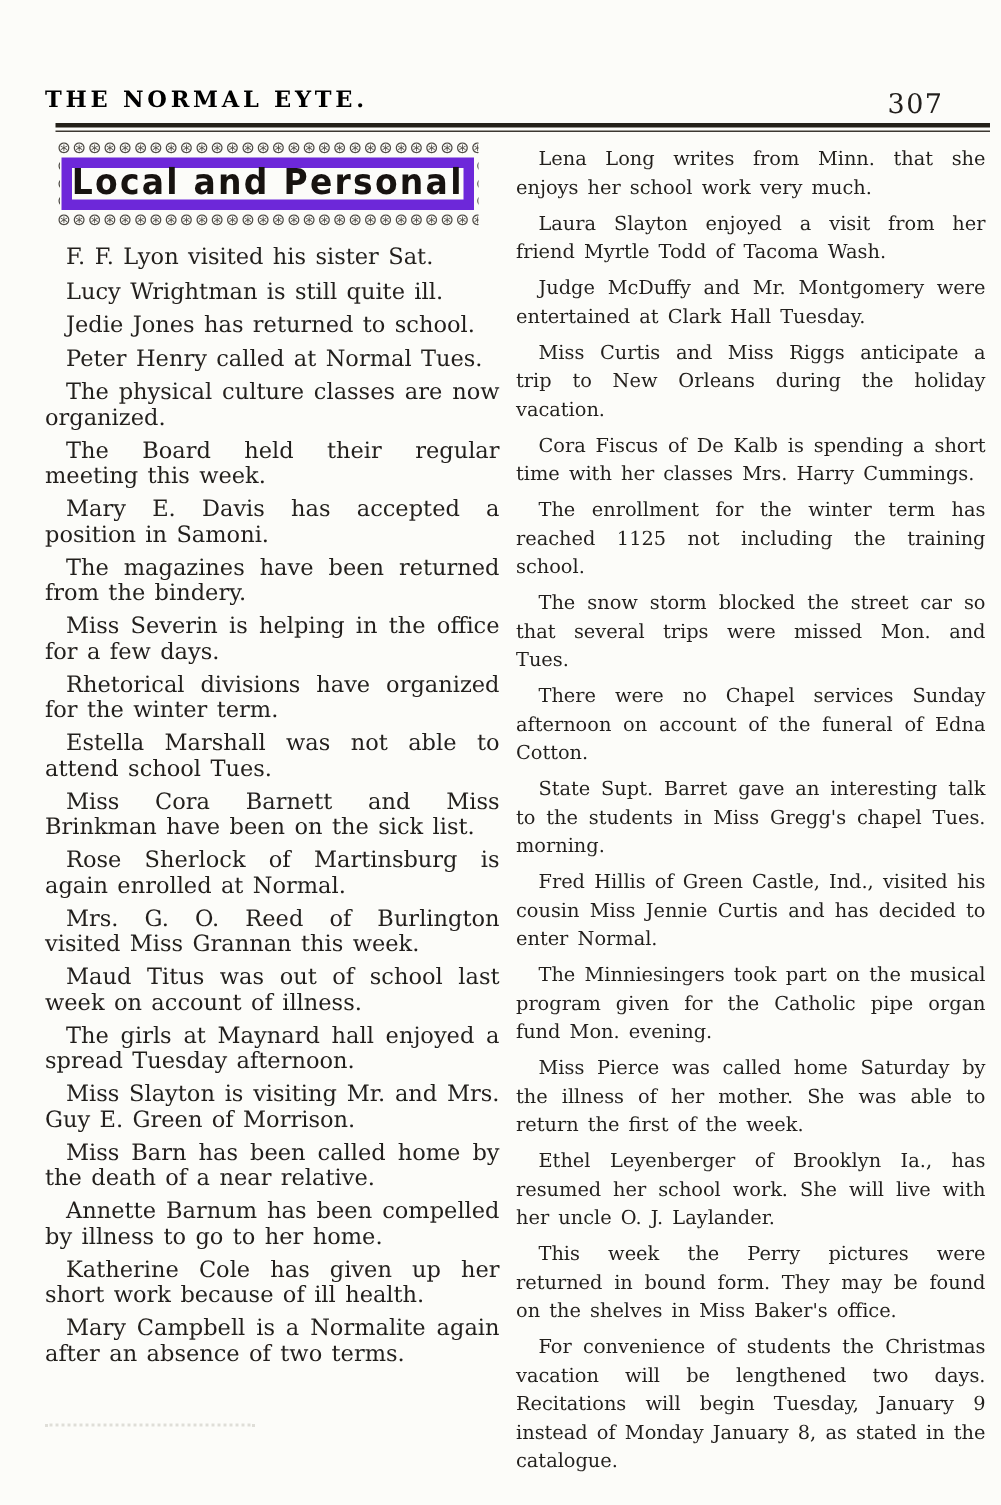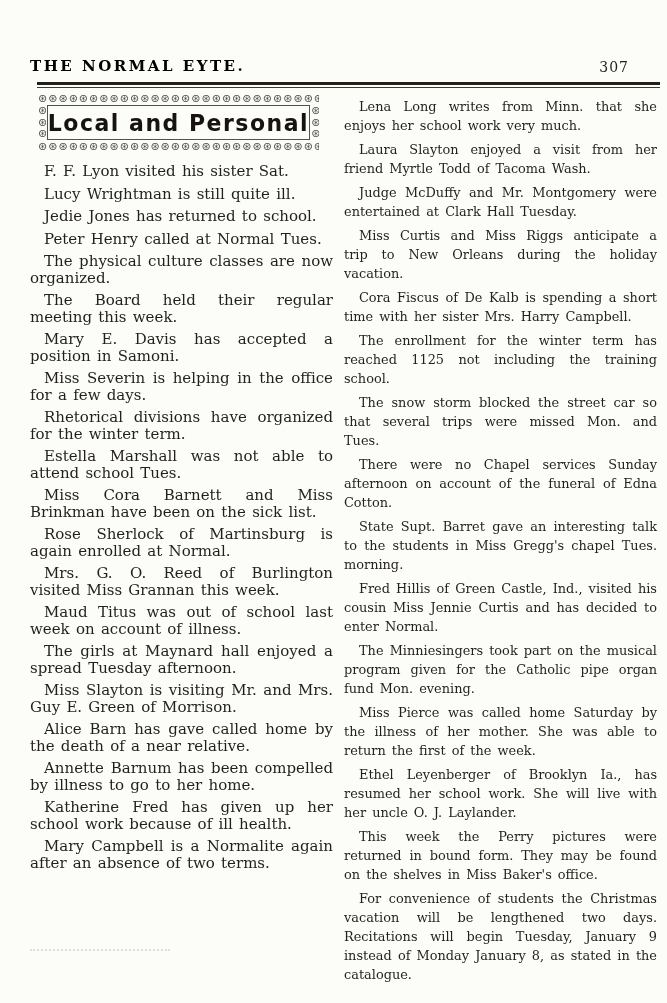--- a/index.html
+++ b/index.html
@@ -25,21 +25,21 @@
     text-align: left;
     font-weight: bold;
     font-size: 15px;
     letter-spacing: 2.5px;
     color: #000000;
   }
   .page-number {
     position: absolute;
     right: 28px;
     top: 2px;
-    font-size: 14px;
+    font-size: 18px;
     letter-spacing: 1px;
     margin-left: 32px;
   }
   .head-rule {
     position: absolute;
     top: 82px;
     left: 37px;
     right: 7px;
     height: 2px;
     border-top: 3px solid #242019;
@@ -97,21 +97,21 @@
     font-size: 11px;
     line-height: 11.5px;
     white-space: pre-line;
     overflow: hidden;
     text-align: center;
     color: #4d4a44;
     font-family: "DejaVu Sans", sans-serif;
   }
   .title-frame {
     flex: 1;
-    border: 1px solid #6d28d9;
+    border: 7px solid #6d28d9;
     margin: 0 1px;
     display: flex;
     align-items: center;
     justify-content: center;
     background: #fcfcf9;
   }
   .section-title {
     font-family: "DejaVu Sans", sans-serif;
     font-weight: bold;
     font-size: 22px;
@@ -160,43 +160,44 @@
       <div class="orn-row">⊛⊛⊛⊛⊛⊛⊛⊛⊛⊛⊛⊛⊛⊛⊛⊛⊛⊛⊛⊛⊛⊛⊛⊛⊛⊛⊛⊛⊛⊛</div>
     </div>
     <div>
         <p class="para">F. F. Lyon visited his sister Sat.</p>
         <p class="para">Lucy Wrightman is still quite ill.</p>
         <p class="para">Jedie Jones has returned to school.</p>
         <p class="para">Peter Henry called at Normal Tues.</p>
         <p class="para">The physical culture classes are now organized.</p>
         <p class="para">The Board held their regular meeting this week.</p>
         <p class="para">Mary E. Davis has accepted a position in Samoni.</p>
+        <p class="para">The magazines have been returned from the bindery.</p>
         <p class="para">Miss Severin is helping in the office for a few days.</p>
         <p class="para">Rhetorical divisions have organized for the winter term.</p>
         <p class="para">Estella Marshall was not able to attend school Tues.</p>
         <p class="para">Miss Cora Barnett and Miss Brinkman have been on the sick list.</p>
         <p class="para">Rose Sherlock of Martinsburg is again enrolled at Normal.</p>
         <p class="para">Mrs. G. O. Reed of Burlington visited Miss Grannan this week.</p>
         <p class="para">Maud Titus was out of school last week on account of illness.</p>
         <p class="para">The girls at Maynard hall enjoyed a spread Tuesday afternoon.</p>
         <p class="para">Miss Slayton is visiting Mr. and Mrs. Guy E. Green of Morrison.</p>
-        <p class="para">Alice Barn has gave called home by the death of a near relative.</p>
+        <p class="para">Miss Barn has been called home by the death of a near relative.</p>
         <p class="para">Annette Barnum has been compelled by illness to go to her home.</p>
-        <p class="para">Katherine Fred has given up her school work because of ill health.</p>
+        <p class="para">Katherine Cole has given up her short work because of ill health.</p>
         <p class="para">Mary Campbell is a Normalite again after an absence of two terms.</p>
       </div>
   </div>
 
   <div class="col-right">
     <div>
         <p class="para">Lena Long writes from Minn. that she enjoys her school work very much.</p>
         <p class="para">Laura Slayton enjoyed a visit from her friend Myrtle Todd of Tacoma Wash.</p>
         <p class="para">Judge McDuffy and Mr. Montgomery were entertained at Clark Hall Tuesday.</p>
         <p class="para">Miss Curtis and Miss Riggs anticipate a trip to New Orleans during the holiday vacation.</p>
-        <p class="para">Cora Fiscus of De Kalb is spending a short time with her sister Mrs. Harry Campbell.</p>
+        <p class="para">Cora Fiscus of De Kalb is spending a short time with her classes Mrs. Harry Cummings.</p>
         <p class="para">The enrollment for the winter term has reached 1125 not including the training school.</p>
         <p class="para">The snow storm blocked the street car so that several trips were missed Mon. and Tues.</p>
         <p class="para">There were no Chapel services Sunday afternoon on account of the funeral of Edna Cotton.</p>
         <p class="para">State Supt. Barret gave an interesting talk to the students in Miss Gregg's chapel Tues. morning.</p>
         <p class="para">Fred Hillis of Green Castle, Ind., visited his cousin Miss Jennie Curtis and has decided to enter Normal.</p>
         <p class="para">The Minniesingers took part on the musical program given for the Catholic pipe organ fund Mon. evening.</p>
         <p class="para">Miss Pierce was called home Saturday by the illness of her mother. She was able to return the first of the week.</p>
         <p class="para">Ethel Leyenberger of Brooklyn Ia., has resumed her school work. She will live with her uncle O. J. Laylander.</p>
         <p class="para">This week the Perry pictures were returned in bound form. They may be found on the shelves in Miss Baker's office.</p>
         <p class="para">For convenience of students the Christmas vacation will be lengthened two days. Recitations will begin Tuesday, January 9 instead of Monday January 8, as stated in the catalogue.</p>

